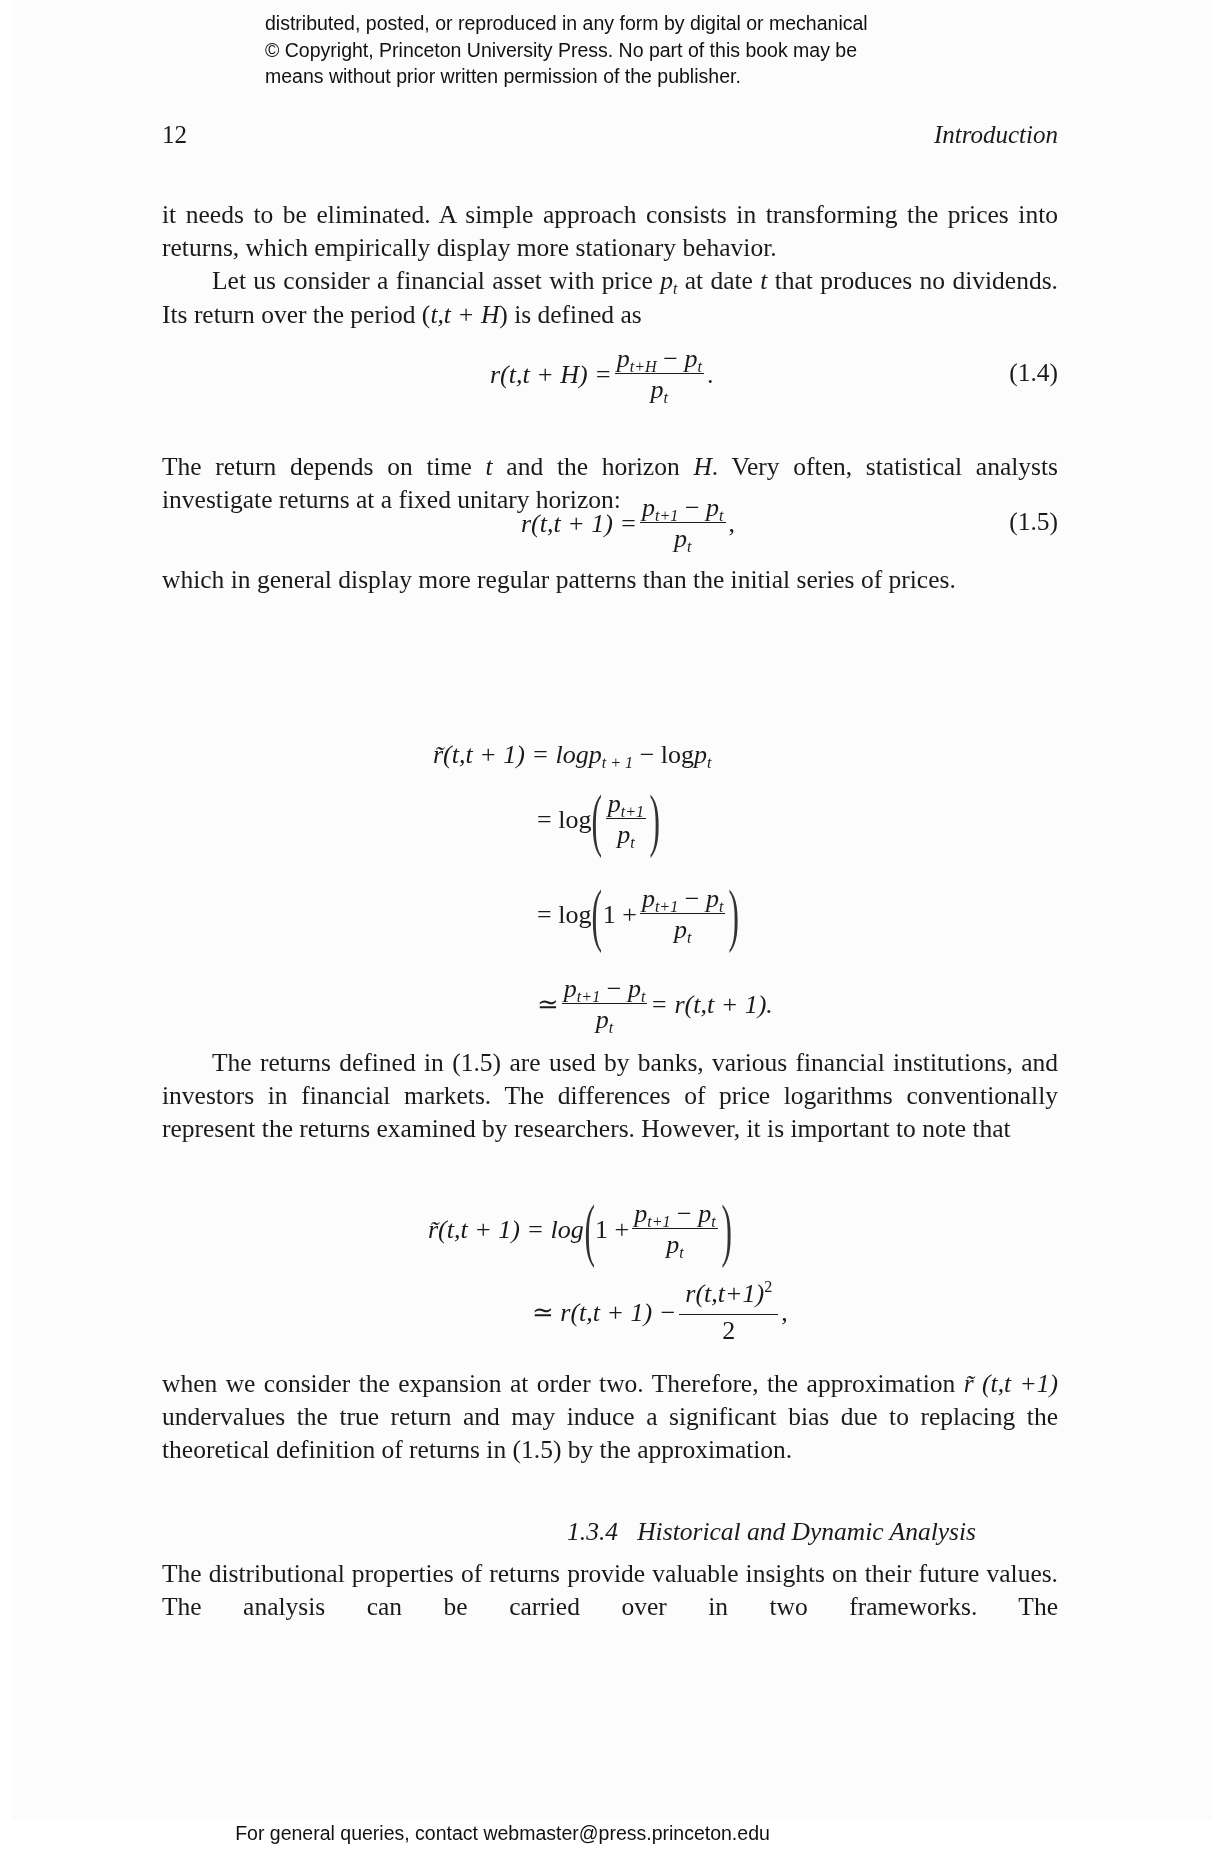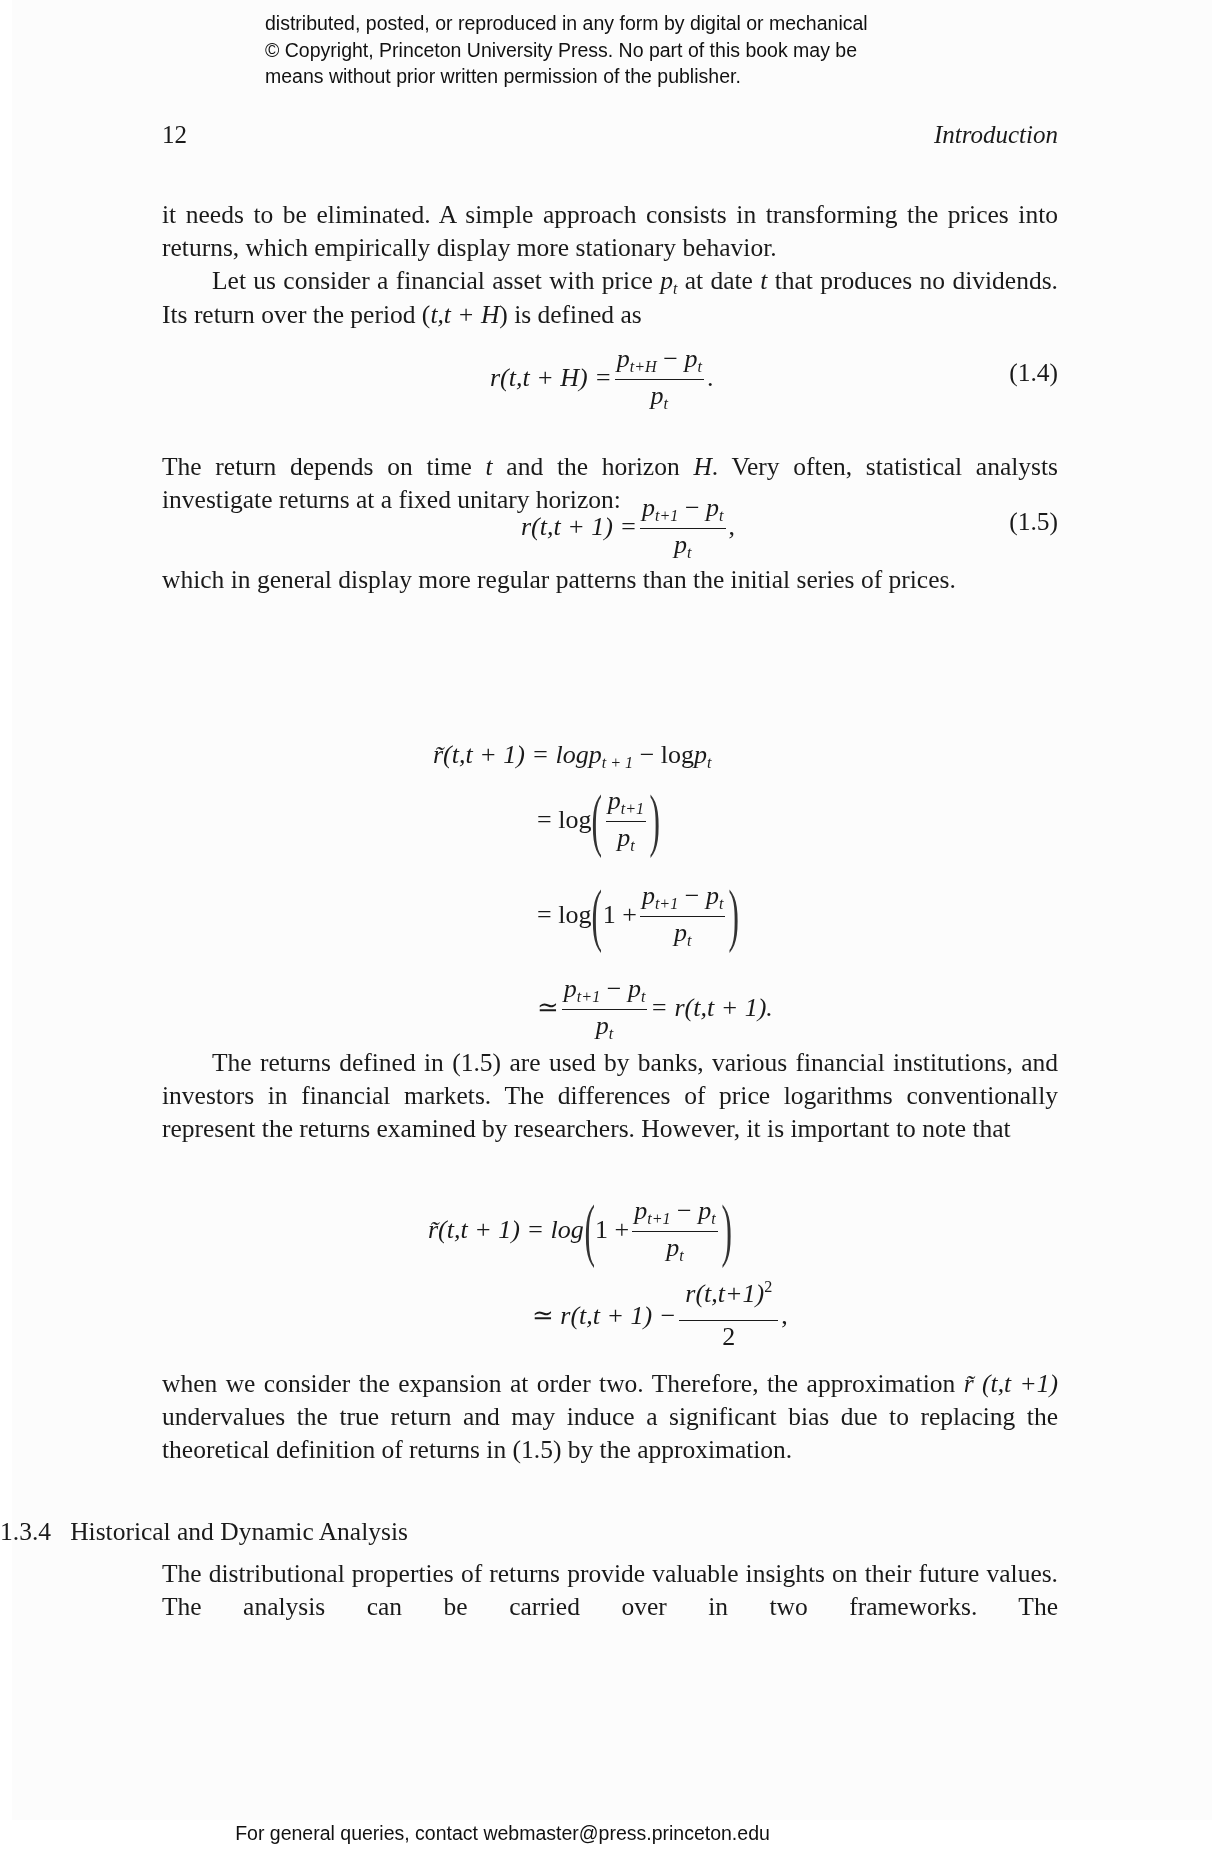--- a/index.html
+++ b/index.html
@@ -31,30 +31,30 @@
     .indent { text-indent: 50px; }
     .last-left { text-align-last: left; }
     .justify-all { text-align-last: justify; }
     i, .m-i { font-style: italic; }
     sub { font-size: 0.62em; vertical-align: -0.3em; line-height: 0; font-style: italic; }
     sup { font-size: 0.62em; vertical-align: 0.6em; line-height: 0; }
 
     .eq { position: absolute; font-size: 26px; line-height: 30px; white-space: nowrap; }
     .eq-number { position: absolute; right: 168px; font-size: 25.5px; }
     .frac { display: inline-block; vertical-align: middle; text-align: center; margin: 0 3px; }
-    .frac .num { display: block; border-bottom: 1.5px solid #1a1a1a; padding: 0 2px 6px; line-height: 28px; }
+    .frac .num { display: block; border-bottom: 1.5px solid #1a1a1a; padding: 0 2px 0; line-height: 28px; }
     .frac .den { display: block; line-height: 30px; padding-top: 1px; }
     .paren {
       display: inline-block; vertical-align: middle; font-size: 70px; line-height: 70px;
       transform: scaleX(0.45); font-weight: 100; color: #333; margin: 0 -6px;
     }
     .row { display: flex; align-items: center; }
     .section-heading {
-      position: absolute; left: 0; width: 976px; text-align: left; top: 1517px;
-      font-size: 25.5px; line-height: 30px;
+      position: absolute; left: 0; width: 976px; text-align: right; top: 1517px;
+      font-size: 25.5px; font-style: italic; line-height: 30px;
     }
     .footer {
       position: absolute; left: 0; width: 1005px; text-align: center; top: 1822px;
       font-family: "Liberation Sans", "DejaVu Sans", sans-serif; font-size: 19.5px; color: #111;
     }
   </style>
 </head>
 <body>
 
 <div class="page-bg"></div>
@@ -155,21 +155,21 @@
         <span class="num"><i>p</i><sub>t+1</sub><span> − </span><i>p</i><sub>t</sub></span>
         <span class="den"><i>p</i><sub>t</sub></span>
       </span>
     <span class="paren">)</span>
   </div>
 </div>
 <div class="eq" style="left:532px; top:1280px;">
   <div class="row">
     <span class="m-i">≃ r(t,t + 1) −</span>
     <span class="frac">
-        <span class="num" style="padding:0 6px 12px;"><i>r(t,t+1)</i><sup>2</sup></span>
+        <span class="num" style="padding:0 6px 6px;"><i>r(t,t+1)</i><sup>2</sup></span>
         <span class="den">2</span>
       </span>
     <span>,</span>
   </div>
 </div>
 
 <div class="text-block" style="top:1367px;">
   <p class="last-left"><span>when we consider the expansion at order two. Therefore, the approximation </span><i>r̃ (t,t +1)</i><span> undervalues the true return and may induce a significant bias due to replacing the theoretical definition of returns in (1.5) by the approximation.</span></p>
 </div>
 

